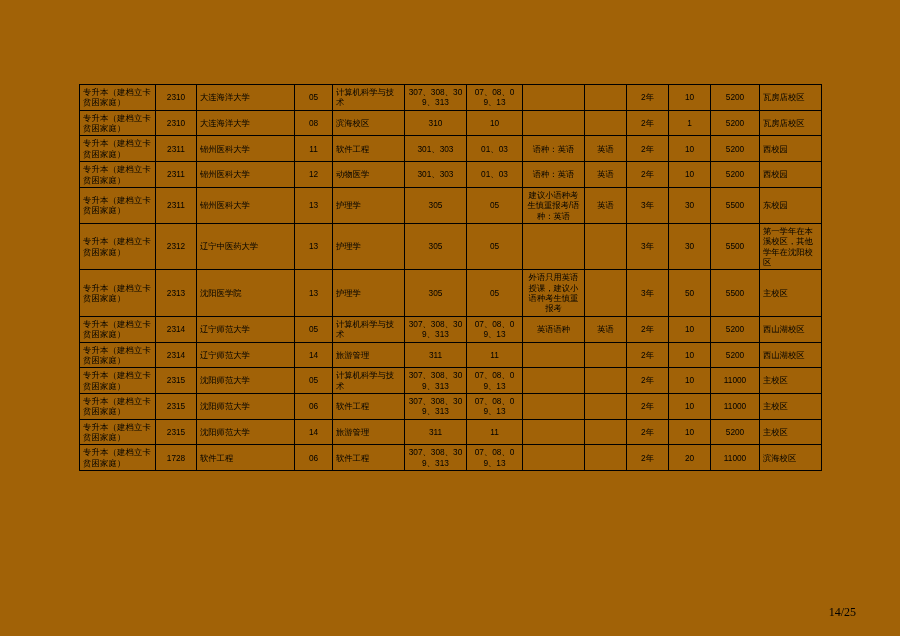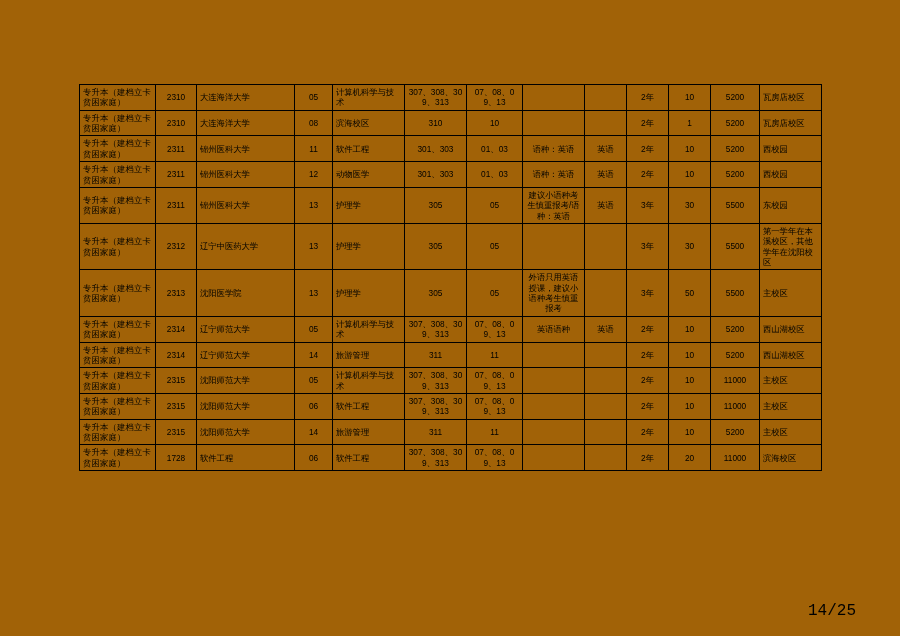--- a/index.html
+++ b/index.html
@@ -78,23 +78,23 @@
   td.col-exam,
   td.col-note,
   td.col-lang {
     text-align: center;
     padding-left: 5px;
   }
   .pager {
     position: absolute;
     right: 44px;
     bottom: 16px;
-    font-size: 16px;
+    font-size: 12px;
     color: #000;
-    font-family: Liberation Mono, monospace;
+    font-family: Liberation Serif, serif;
   }
 </style>
 </head>
 <body>
 
 <div class="page">
 
   <div class="table-wrap">
     <table class="admissions">
       <colgroup>

